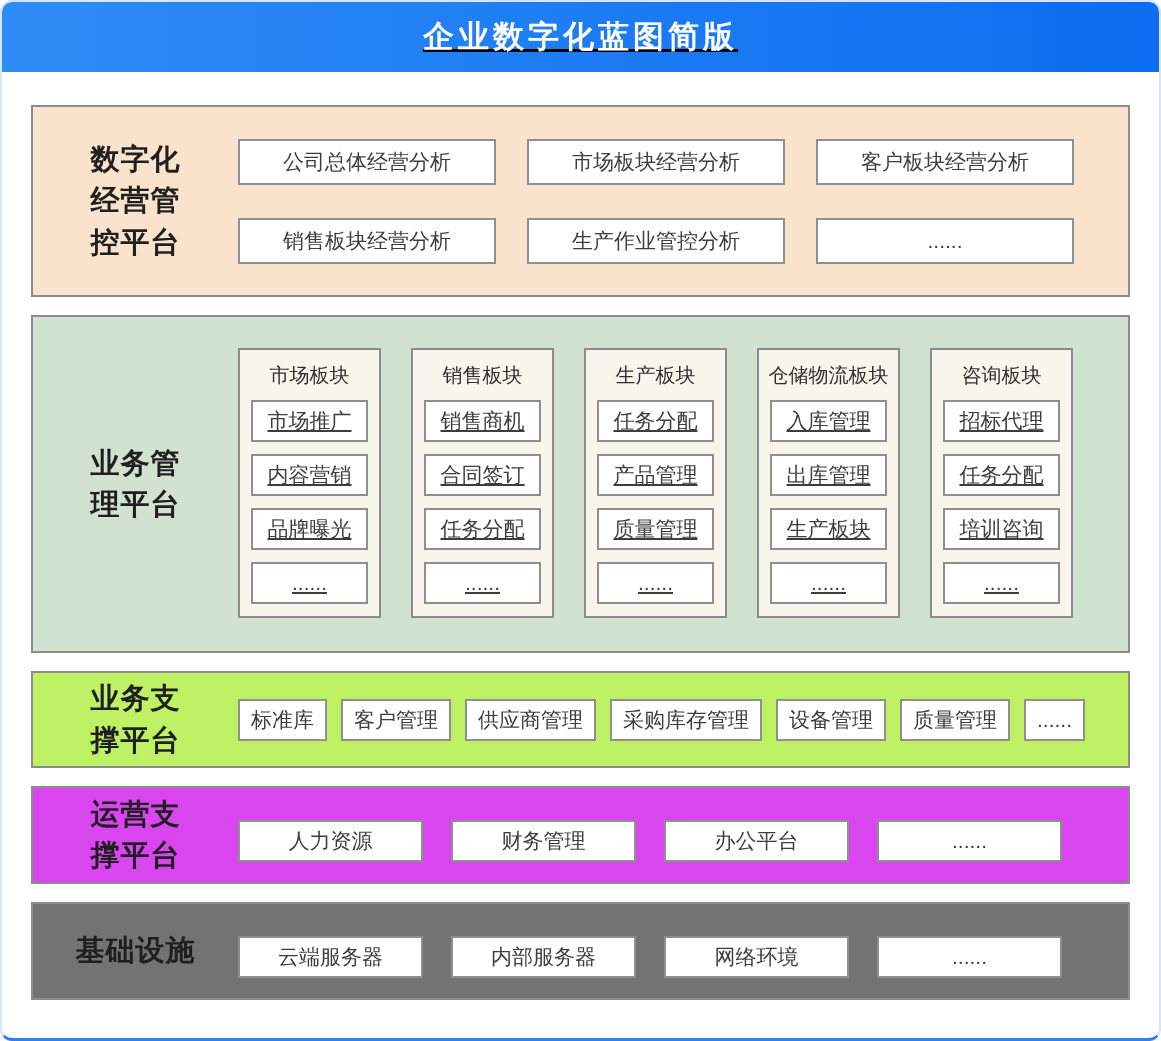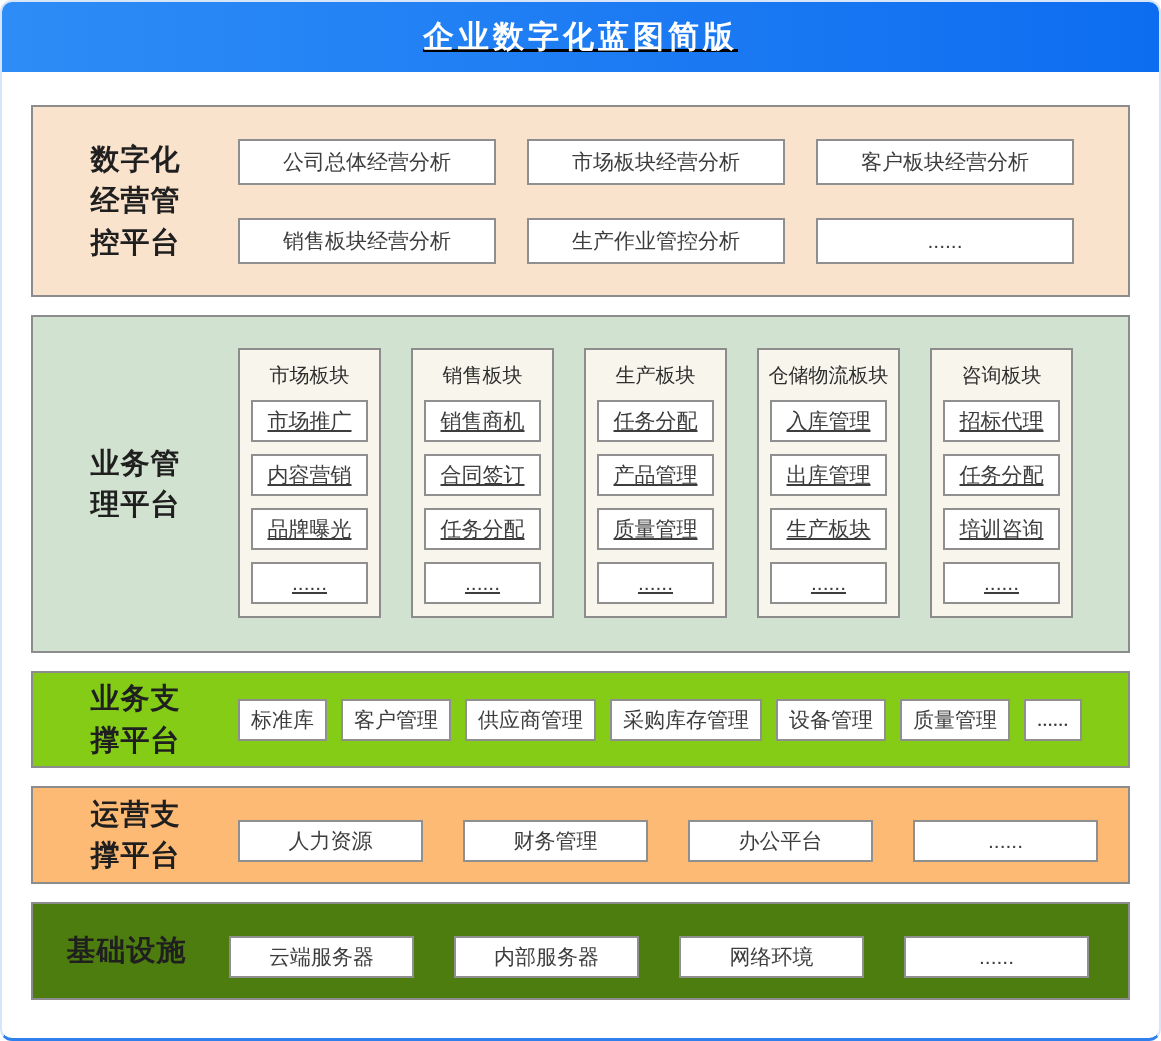--- a/index.html
+++ b/index.html
@@ -67,21 +67,21 @@
   }
   .pillar .box { height: 45px; margin: 0 11px 12px 11px; font-size: 21px; text-decoration: underline; }
 
   
   .sec-row { height: 97px; }
   .sec-row .section-content { display: flex; align-items: center; gap: 14px; }
   .sec-row .box { height: 42px; padding: 0 11px; }
 
   
   .sec-wide { height: 98px; }
-  .sec-wide .section-content { display: flex; align-items: center; gap: 40px; margin-top: 12px; }
+  .sec-wide .section-content { display: flex; align-items: center; gap: 28px; margin-top: 12px; }
   .sec-wide .box { width: 185px; height: 42px; }
 </style>
 </head>
 <body>
 
 <div class="page">
   <div class="header">
     <div class="title">企业数字化蓝图简版</div>
   </div>
   <div class="sections">
@@ -140,48 +140,48 @@
           </div>
           <div class="pillar">
             <div class="pillar-title">咨询板块</div>
             <div class="box">招标代理</div>
             <div class="box">任务分配</div>
             <div class="box">培训咨询</div>
             <div class="box">......</div>
           </div>
         </div>
       </div>
-      <div class="section sec-row" style="background: #84cc16; font-family: Liberation Serif, serif;">
+      <div class="section sec-row" style="background: #bef264;">
         <div class="section-label">
           <div>业务支</div>
           <div>撑平台</div>
         </div>
         <div class="section-content">
           <div class="box">标准库</div>
           <div class="box">客户管理</div>
           <div class="box">供应商管理</div>
           <div class="box">采购库存管理</div>
           <div class="box">设备管理</div>
           <div class="box">质量管理</div>
           <div class="box">......</div>
         </div>
       </div>
-      <div class="section sec-wide" style="background: #fdba74;">
+      <div class="section sec-wide" style="background: #d946ef;">
         <div class="section-label">
           <div>运营支</div>
           <div>撑平台</div>
         </div>
         <div class="section-content">
           <div class="box">人力资源</div>
           <div class="box">财务管理</div>
           <div class="box">办公平台</div>
           <div class="box">......</div>
         </div>
       </div>
-      <div class="section sec-wide" style="background: #4d7c0f; justify-content: center;">
+      <div class="section sec-wide" style="background: #737373; justify-content: center;">
         <div class="section-label">
           <div>基础设施</div>
         </div>
         <div class="section-content">
           <div class="box">云端服务器</div>
           <div class="box">内部服务器</div>
           <div class="box">网络环境</div>
           <div class="box">......</div>
         </div>
       </div>

